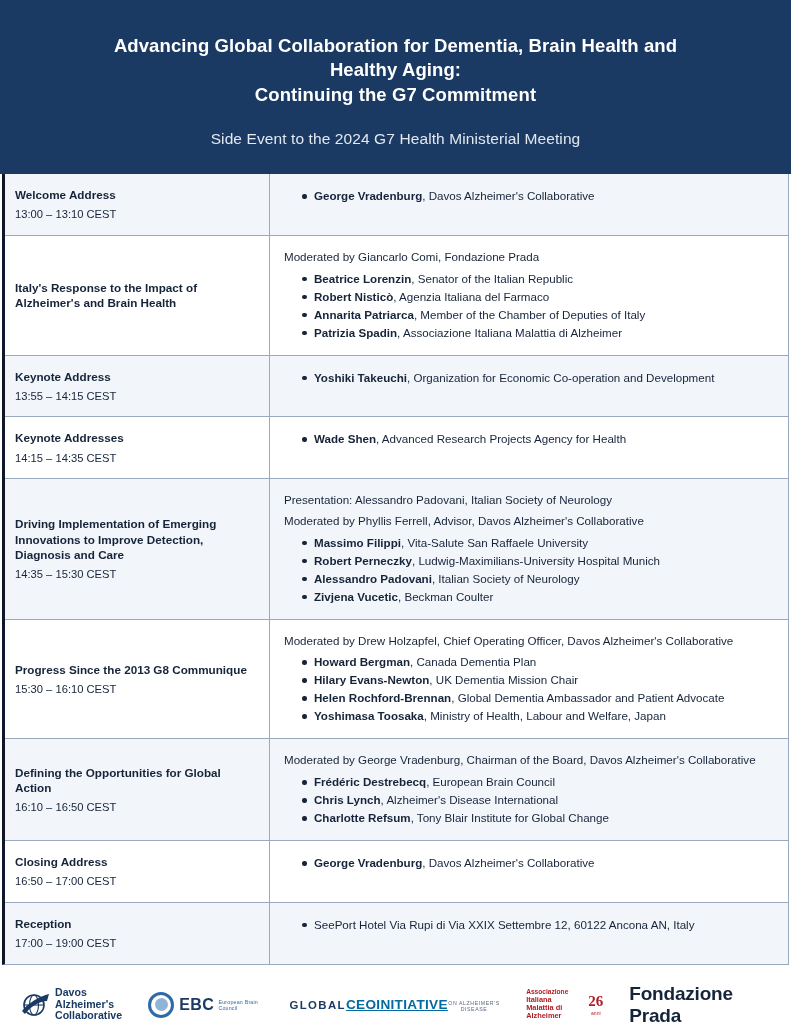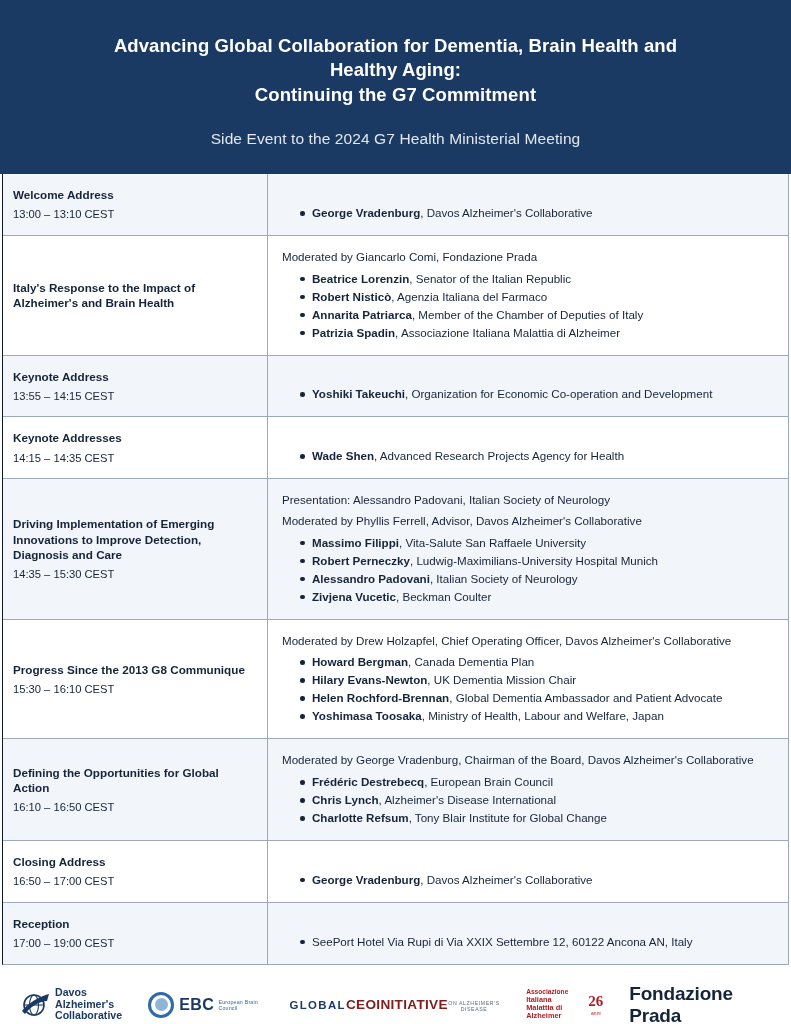--- a/index.html
+++ b/index.html
@@ -33,21 +33,21 @@
   .header-subtitle {
     margin-top: 23px;
     font-size: 15.5px;
     font-weight: normal;
     color: #e3e8ef;
     letter-spacing: 0.1px;
   }
 
   
   .agenda {
-    border-left: 1px solid #0f172a;
+    border-left: 3px solid #0f172a;
     border-right: 1px solid #9aa9bd;
     border-bottom: 1px solid #9aa9bd;
     margin: 0 2px 0 2px;
   }
   .row {
     display: flex;
     border-top: 1px solid #9aa9bd;
     min-height: 40px;
   }
   .row:first-child { border-top: none; }
@@ -73,21 +73,21 @@
     font-size: 11.2px;
     color: #16243a;
     margin-top: 5px;
     line-height: 1.3;
   }
   .cell-right {
     flex: 1 1 auto;
     padding: 13px 12px 13px 14px;
     display: flex;
     flex-direction: column;
-    justify-content: flex-end;
+    justify-content: flex-start;
   }
   .moderator {
     font-size: 11.6px;
     color: #16243a;
     margin-bottom: 4px;
     line-height: 1.45;
   }
   ul.speakers {
     margin: 0;
     padding: 0 0 0 18px;
@@ -145,21 +145,21 @@
   }
   .ebc-inner {
     width: 13px; height: 13px; border-radius: 50%;
     background: #8fb4d6;
   }
   .ebc-name { font-size: 16px; font-weight: bold; color: #1b3a63; letter-spacing: .5px; }
   .ebc-sub { font-size: 5.3px; color: #2f6aa8; letter-spacing: .2px; }
 
   .logo-gci { text-align: center; }
   .gci-l1 { font-size: 11.4px; font-weight: bold; color: #1b3a63; letter-spacing: 1.4px; }
-  .gci-l2 { font-size: 13.6px; font-weight: bold; color: #7f1d1d; letter-spacing: .3px; line-height:1; }
+  .gci-l2 { font-size: 13.6px; font-weight: bold; color: #0369a1; letter-spacing: .3px; line-height:1;text-decoration:underline; }
   .gci-l3 { font-size: 5.2px; color: #5a6a80; letter-spacing: .6px; margin-top: 2px; }
 
   .logo-aima { display: flex; align-items: center; gap: 20px; }
   .aima-text { line-height: 1.05; }
   .aima-l1 { font-size: 6.6px; color: #b01c24; font-weight: bold; }
   .aima-l2 { font-size: 7.4px; color: #b01c24; font-weight: bold; }
   .aima-l3 { font-size: 7.4px; color: #b01c24; font-weight: bold; }
   .aima-35 {
     font-size: 15px; font-weight: bold; color: #b01c24;
     font-family: "Liberation Serif", serif;

